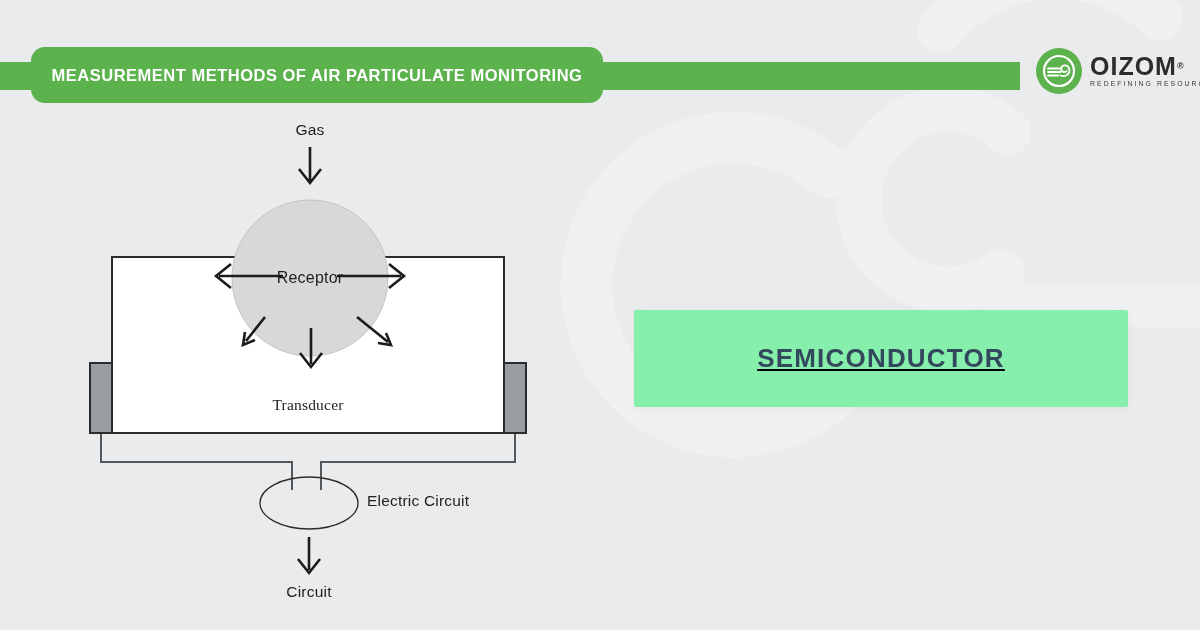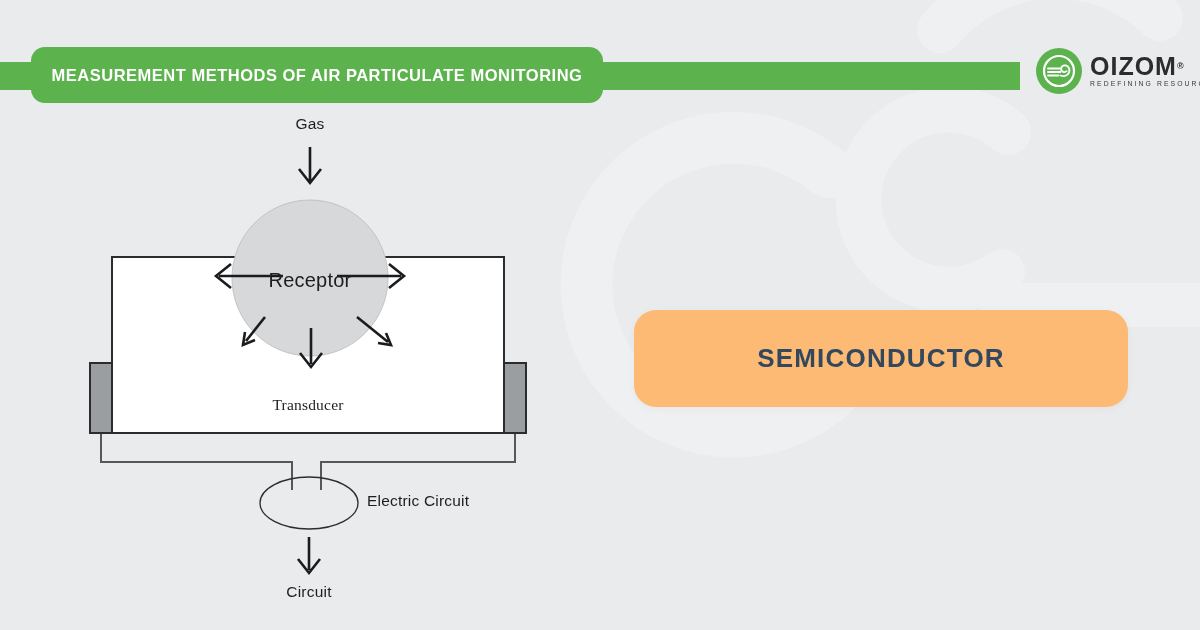--- a/index.html
+++ b/index.html
@@ -15,28 +15,28 @@
   .header-pill span{color:#ffffff;font-size:16.5px;font-weight:bold;letter-spacing:.5px;white-space:nowrap;}
 
   .logo{position:absolute;left:1036px;top:48px;display:flex;align-items:center;gap:8px;}
   .logo-circle{width:46px;height:46px;border-radius:50%;background:#5cb24d;display:flex;
     align-items:center;justify-content:center;}
   .logo-text{display:flex;flex-direction:column;}
   .logo-brand{font-size:25px;font-weight:800;color:#2b2c2e;letter-spacing:1px;line-height:22px;}
   .logo-brand sup{font-size:9px;font-weight:700;vertical-align:top;}
   .logo-tagline{font-size:6.8px;letter-spacing:2.1px;color:#36373a;margin-top:3px;white-space:nowrap;}
 
-  .method-card{position:absolute;left:634px;top:310px;width:494px;height:97px;background:#fdba74;
-    border-radius:22px;display:flex;align-items:center;justify-content:center;
-    box-shadow:0 2px 8px rgba(0,0,0,0.04);}
+  .method-card{position:absolute;left:634px;top:310px;width:494px;height:97px;background:#86efac;
+    border-radius:2px;display:flex;align-items:center;justify-content:center;
+    box-shadow:0 2px 8px rgba(0,0,0,0.04);text-decoration:underline;}
   .method-card span{color:#33485c;font-size:26px;font-weight:800;letter-spacing:1.2px;}
 
   .dlabel{position:absolute;color:#1d1e20;font-size:15.5px;text-align:center;letter-spacing:.2px;white-space:nowrap;}
-  .lbl-gas{left:270px;top:115px;width:80px;}
-  .lbl-receptor{left:250px;top:269px;width:120px;font-size:20px;}
+  .lbl-gas{left:270px;top:121px;width:80px;}
+  .lbl-receptor{left:250px;top:269px;width:120px;font-size:16px;}
   .lbl-transducer{left:233px;top:396px;width:150px;font-family:Liberation Serif, serif;}
   .lbl-circuit{left:367px;top:492px;width:140px;text-align:left;}
   .lbl-response{left:233px;top:583px;width:152px;}
   .lbl-formula{left:208px;top:599px;width:202px;font-size:15px;}
   .lbl-formula .smallcap{font-size:11px;letter-spacing:.3px;}
 </style>
 </head>
 <body>
 
 <div class="stage">

